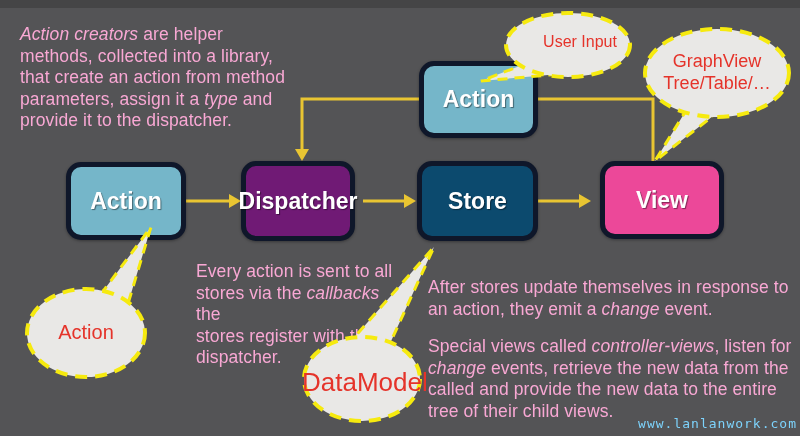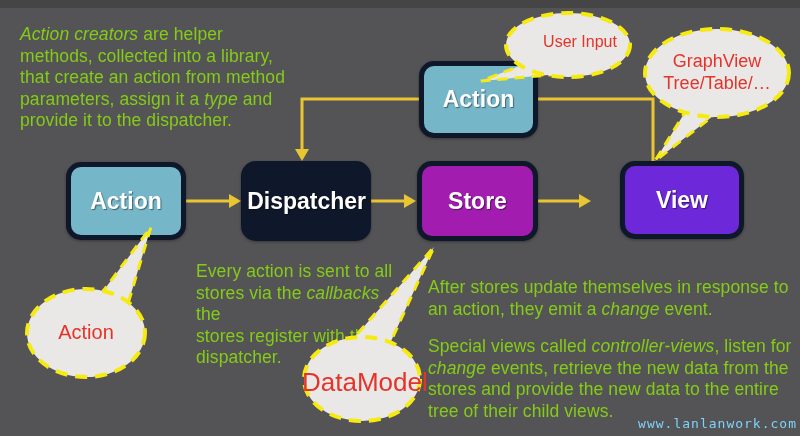--- a/index.html
+++ b/index.html
@@ -17,26 +17,26 @@
     position:absolute;z-index:2;
     border:5px solid #0f172a;border-radius:15px;
     display:flex;align-items:center;justify-content:center;
     box-shadow:0 1px 3px rgba(0,0,0,.35);
     color:#ffffff;font-weight:bold;font-size:23px;
     text-shadow:1px 1px 1px rgba(0,0,0,.45);
     box-sizing:border-box;
   }
   #node-action-top{left:419px;top:61px;width:119px;height:77px;background:#75b6c9;}
   #node-action-left{left:66px;top:162px;width:120px;height:78px;background:#75b6c9;}
-  #node-dispatcher{left:241px;top:161px;width:130px;height:80px;background:#0f172a;justify-content:flex-end;}
-  #node-store{left:417px;top:161px;width:121px;height:80px;background:#a21caf;}
-  #node-view{left:620px;top:161px;width:124px;height:78px;background:#6d28d9;}
+  #node-dispatcher{left:241px;top:161px;width:114px;height:80px;background:#701a75;}
+  #node-store{left:417px;top:161px;width:121px;height:80px;background:#0c4a6e;}
+  #node-view{left:600px;top:161px;width:124px;height:78px;background:#ec4899;}
 
   .note{
-    position:absolute;z-index:2;color:#84cc16;
+    position:absolute;z-index:2;color:#f9a8d4;
     font-size:17.5px;line-height:21.6px;letter-spacing:.1px;
   }
   #note-action-creators{left:20px;top:24px;width:290px;}
   #note-dispatcher{left:196px;top:261px;width:210px;}
   #notes-right{left:428px;top:277px;width:368px;}
   #notes-right .para + .para{margin-top:16px;}
 
   .bubble-label{
     position:absolute;z-index:4;color:#e5332a;text-align:center;
     font-family:"Liberation Sans",sans-serif;
@@ -106,16 +106,16 @@
 
 <div class="bubble-label" id="label-user-input"><span>User Input</span></div>
 <div class="bubble-label" id="label-graphview"><span>GraphView</span><br><span>Tree/Table/…</span></div>
 <div class="bubble-label" id="label-backend"><span>Action</span></div>
 <div class="bubble-label" id="label-datamodel"><span>DataModel</span></div>
 
 <div class="note" id="note-action-creators"><i>Action creators</i><span> are helper</span><br><span>methods, collected into a library,</span><br><span>that create an action from method</span><br><span>parameters, assign it a </span><i>type</i><span> and</span><br><span>provide it to the dispatcher.</span></div>
 <div class="note" id="note-dispatcher"><span>Every action is sent to all</span><br><span>stores via the </span><i>callbacks</i><span> the</span><br><span>stores register with the</span><br><span>dispatcher.</span></div>
 <div class="note" id="notes-right">
   <div class="para"><span>After stores update themselves in response to</span><br><span>an action, they emit a </span><i>change</i><span> event.</span></div>
-  <div class="para"><span>Special views called </span><i>controller-views</i><span>, listen for</span><br><i>change</i><span> events, retrieve the new data from the</span><br><span>stores and provide the new data to the entire</span><br><span>tree of their child views.</span></div>
+  <div class="para"><span>Special views called </span><i>controller-views</i><span>, listen for</span><br><i>change</i><span> events, retrieve the new data from the</span><br><span>called and provide the new data to the entire</span><br><span>tree of their child views.</span></div>
 </div>
 
 <div class="watermark">www.lanlanwork.com</div>
 
 </body></html>

